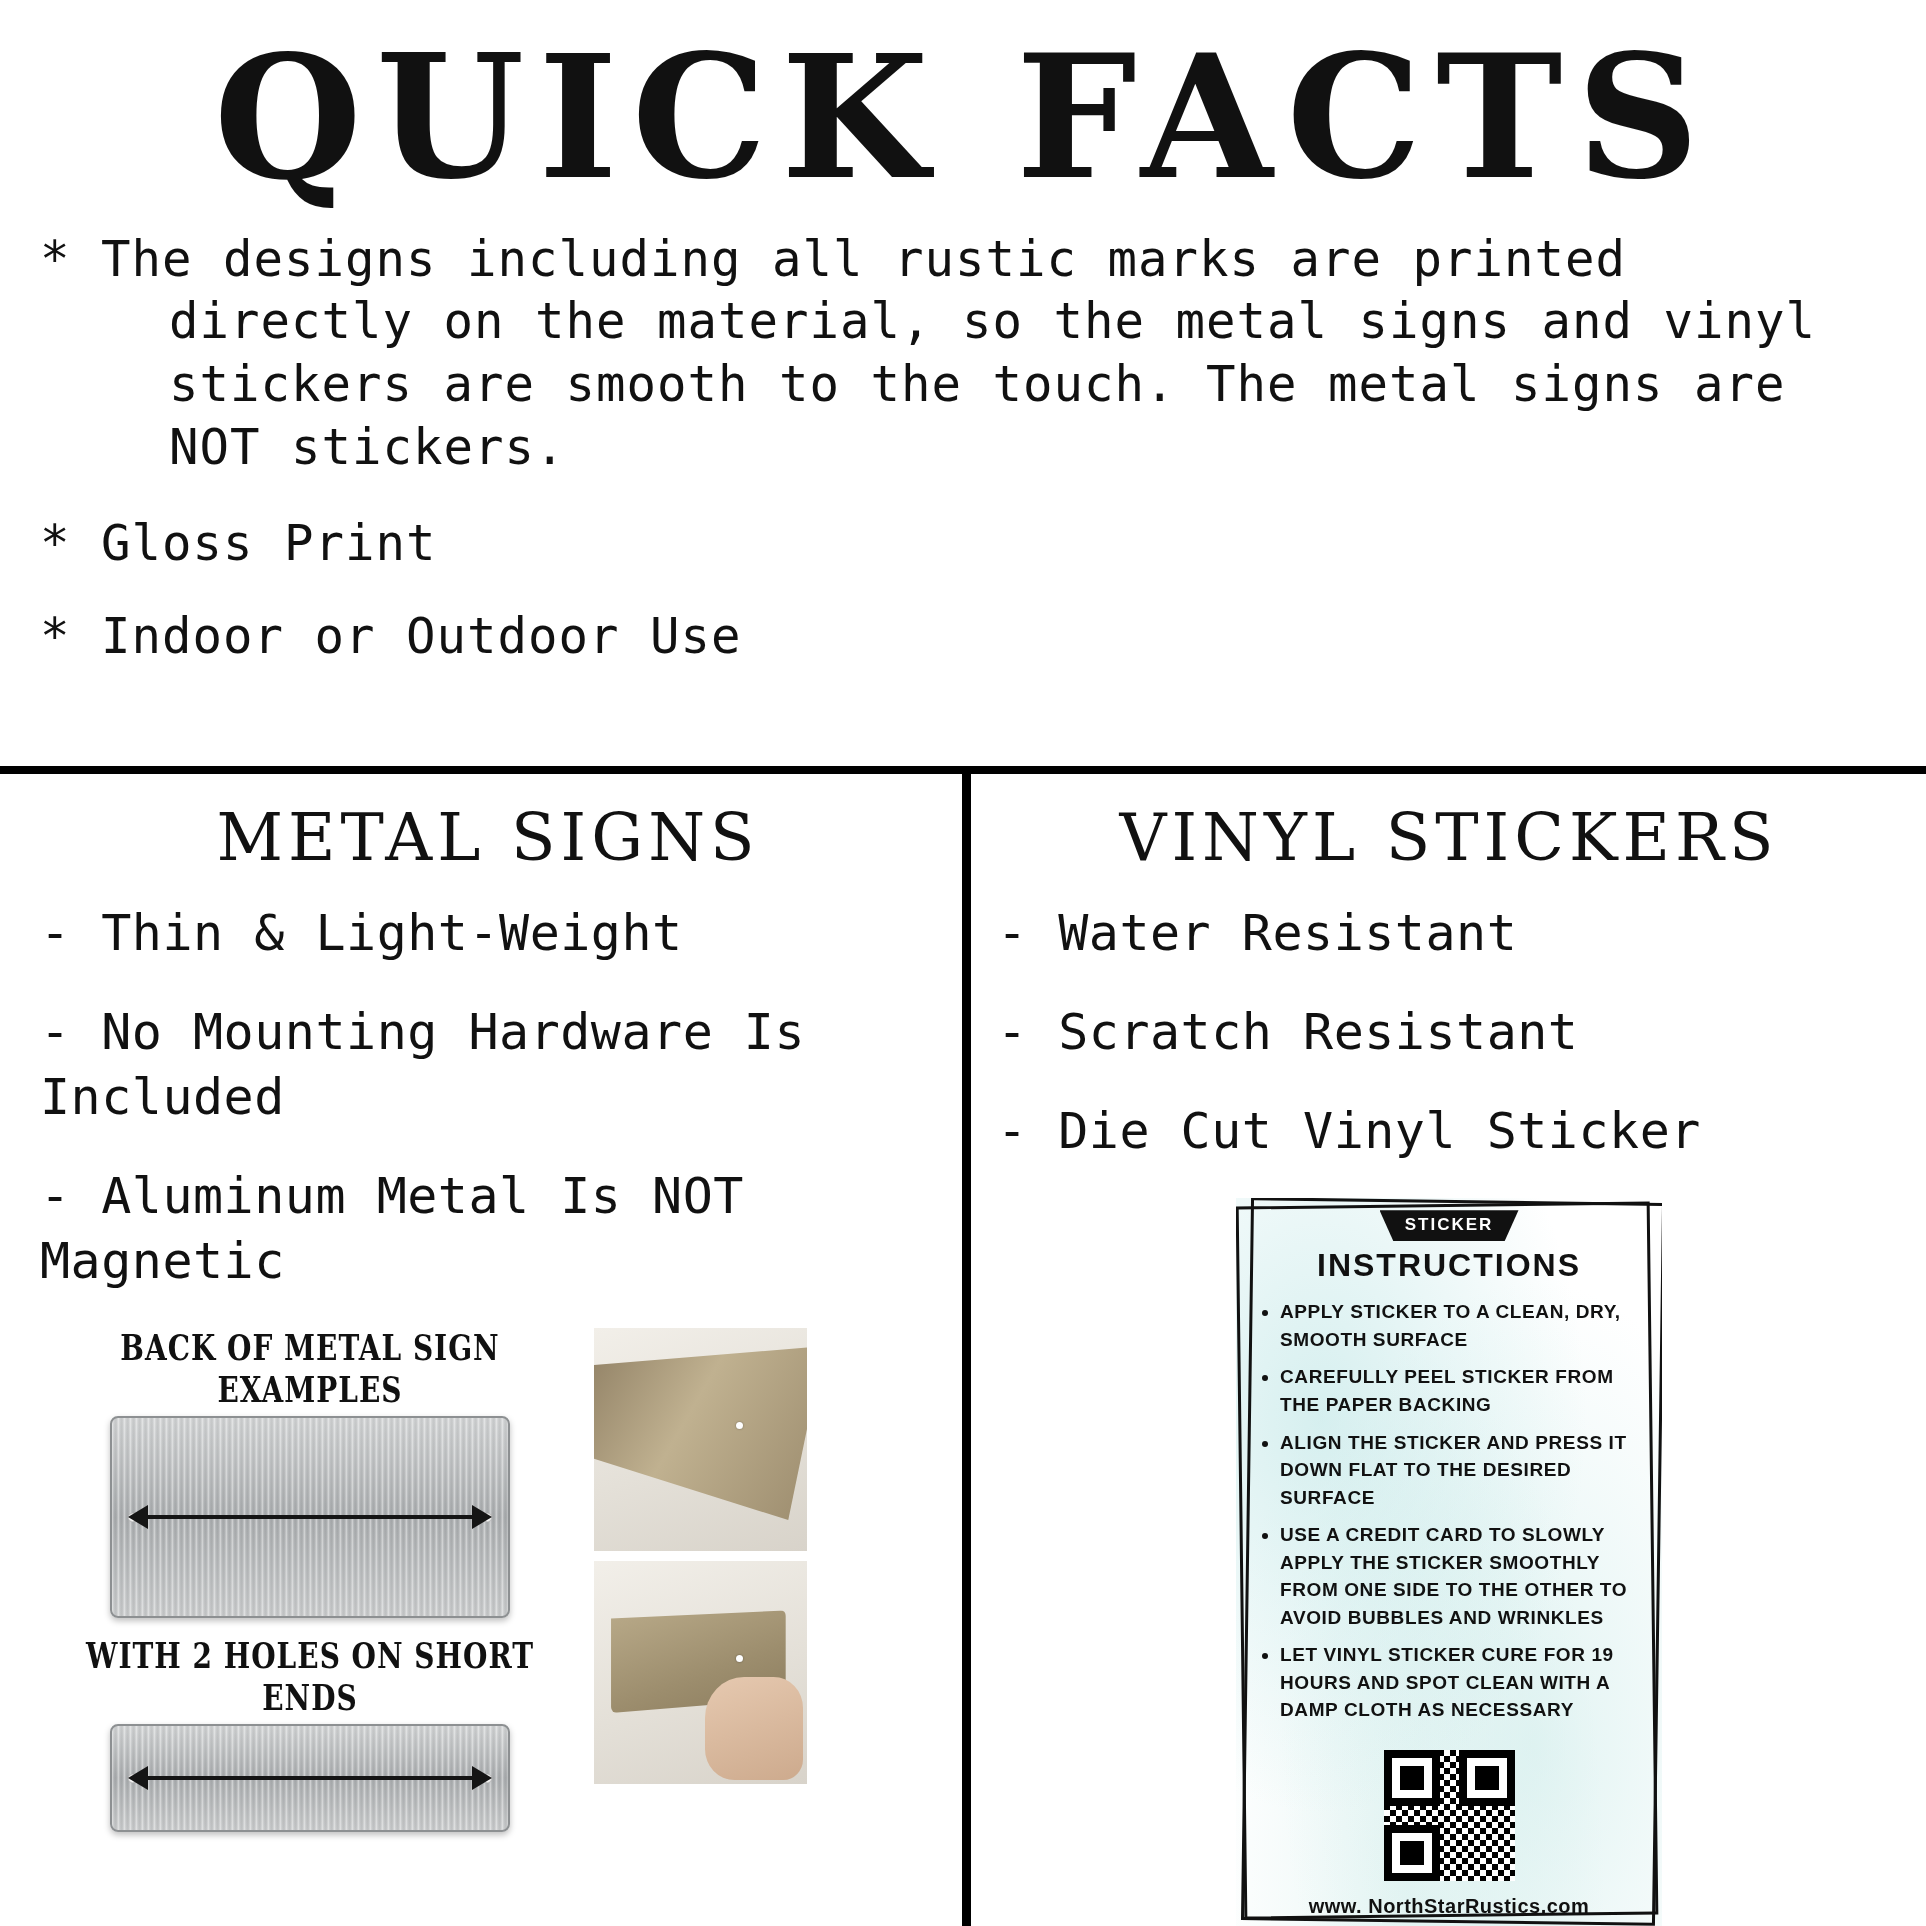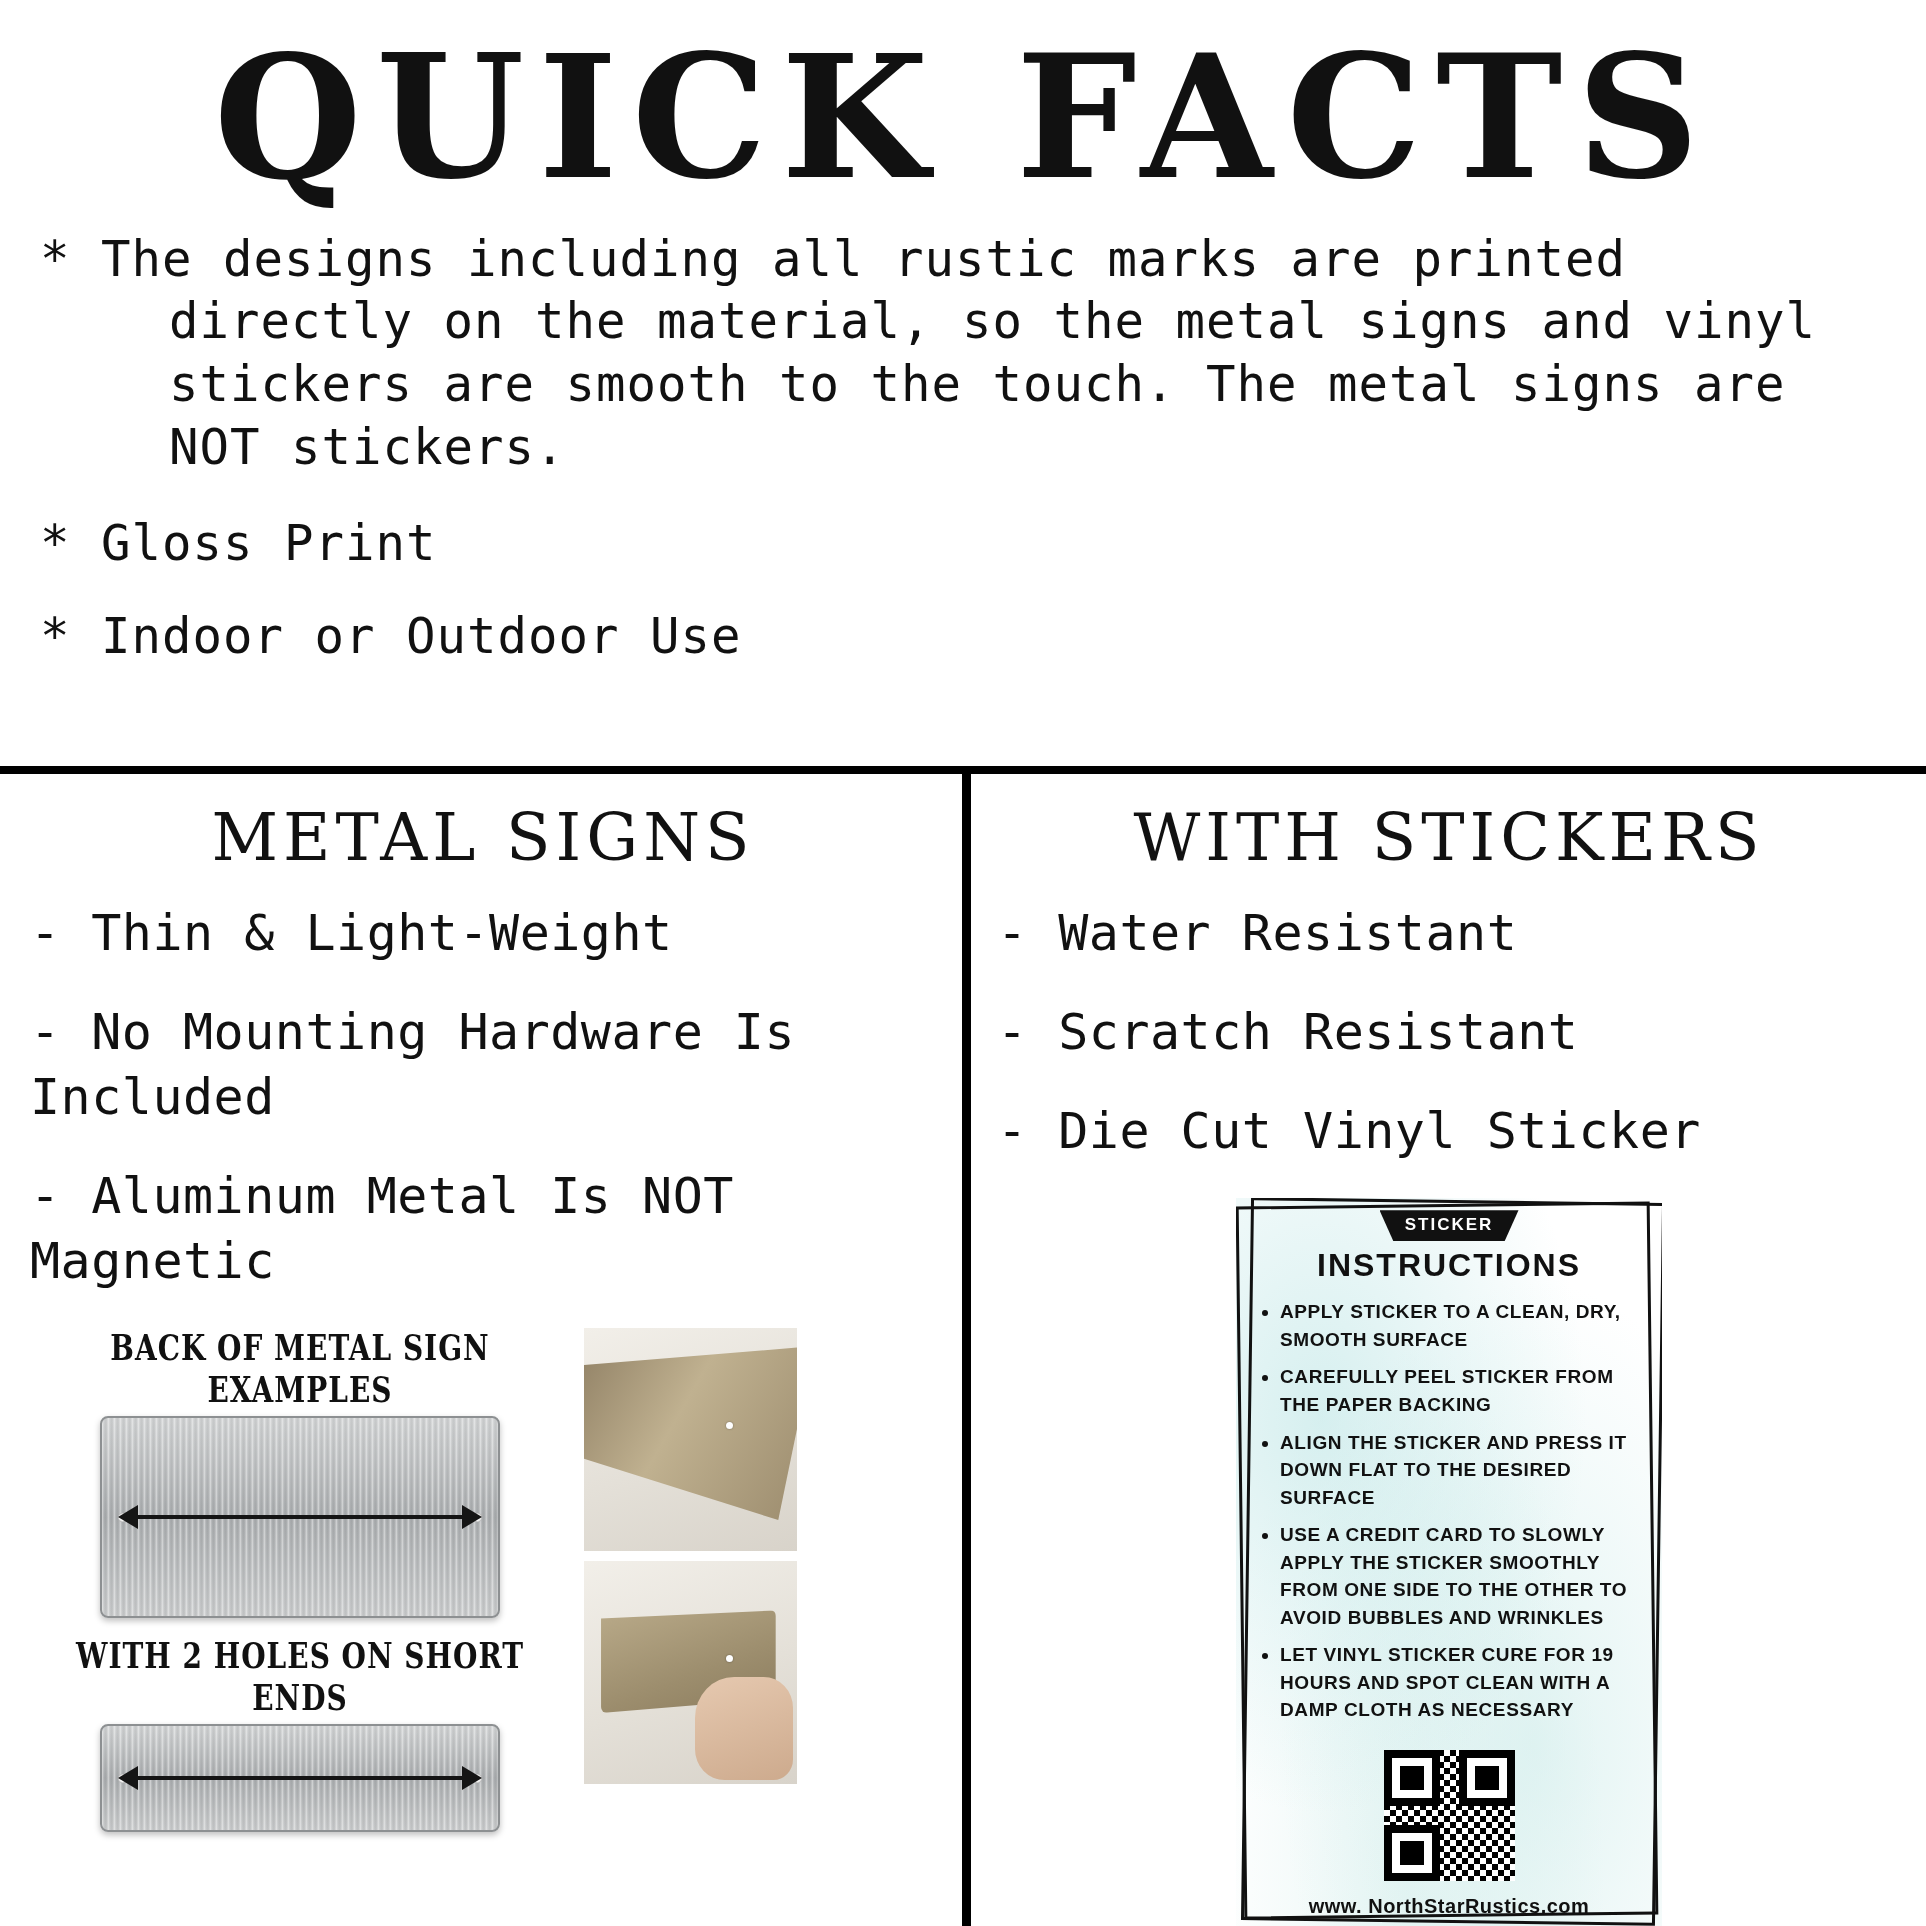--- a/index.html
+++ b/index.html
@@ -66,21 +66,21 @@
     flex: 1;
     display: flex;
     position: relative;
   }
   .col {
     box-sizing: border-box;
     position: relative;
   }
   .col-left {
     width: 962px;
-    padding: 18px 26px 0 30px;
+    padding: 18px 26px 0 40px;
   }
   .divider-v {
     width: 9px;
     background: #000;
   }
   .col-right {
     flex: 1;
     padding: 18px 26px 0 26px;
   }
 
@@ -356,21 +356,21 @@
             <span class="hand"></span>
             <span class="dot"></span>
           </div>
         </div>
       </div>
     </div>
 
     <div class="divider-v"></div>
 
     <div class="col col-right">
-      <div class="col-title">WITH STICKERS</div>
+      <div class="col-title">VINYL STICKERS</div>
       <p class="bullet">- Water Resistant</p>
       <p class="bullet">- Scratch Resistant</p>
       <p class="bullet">- Die Cut Vinyl Sticker</p>
 
       <div class="sticker-wrap">
         <div class="sticker-card">
           <span class="wash"></span>
           <span class="frame f1"></span>
           <span class="frame f2"></span>
 

